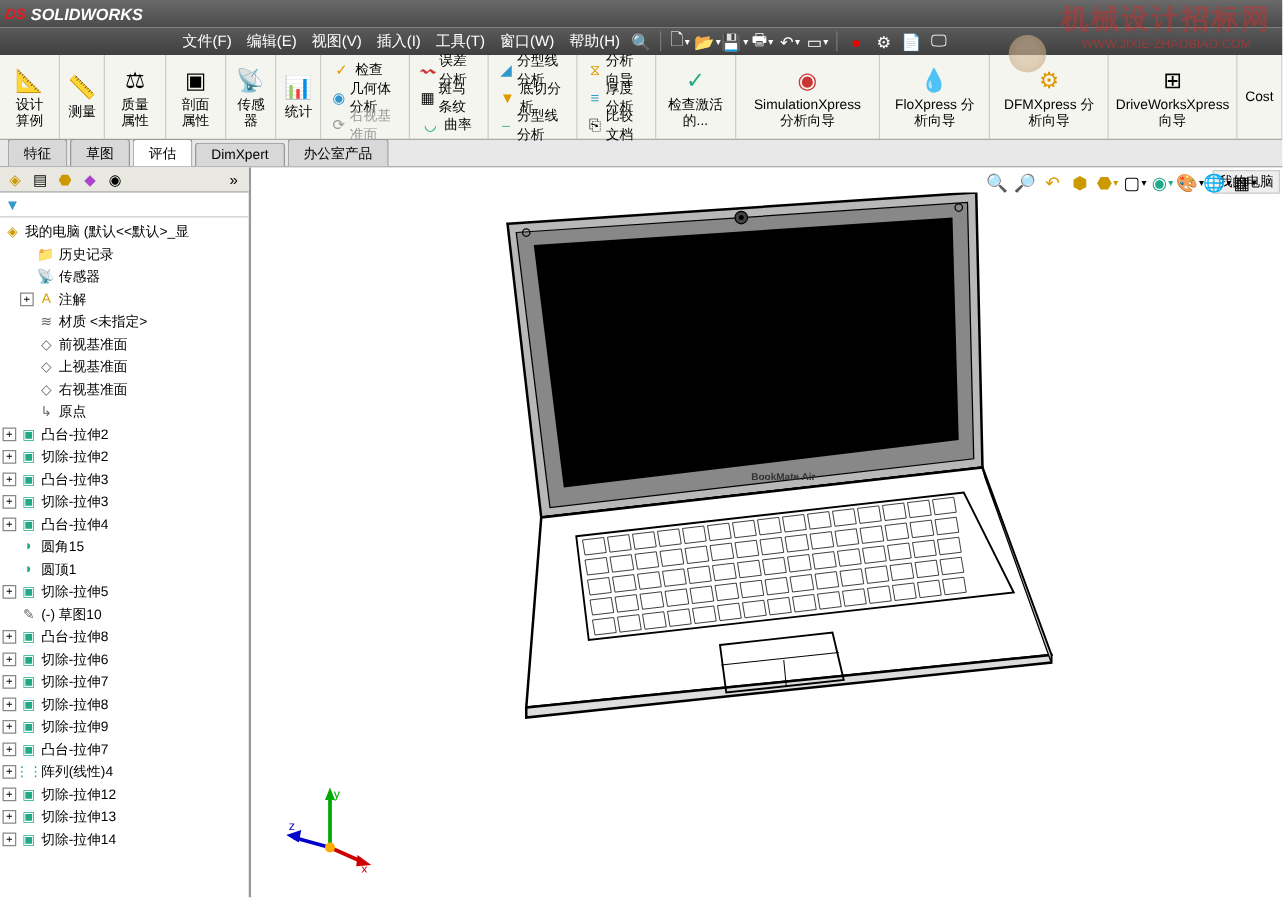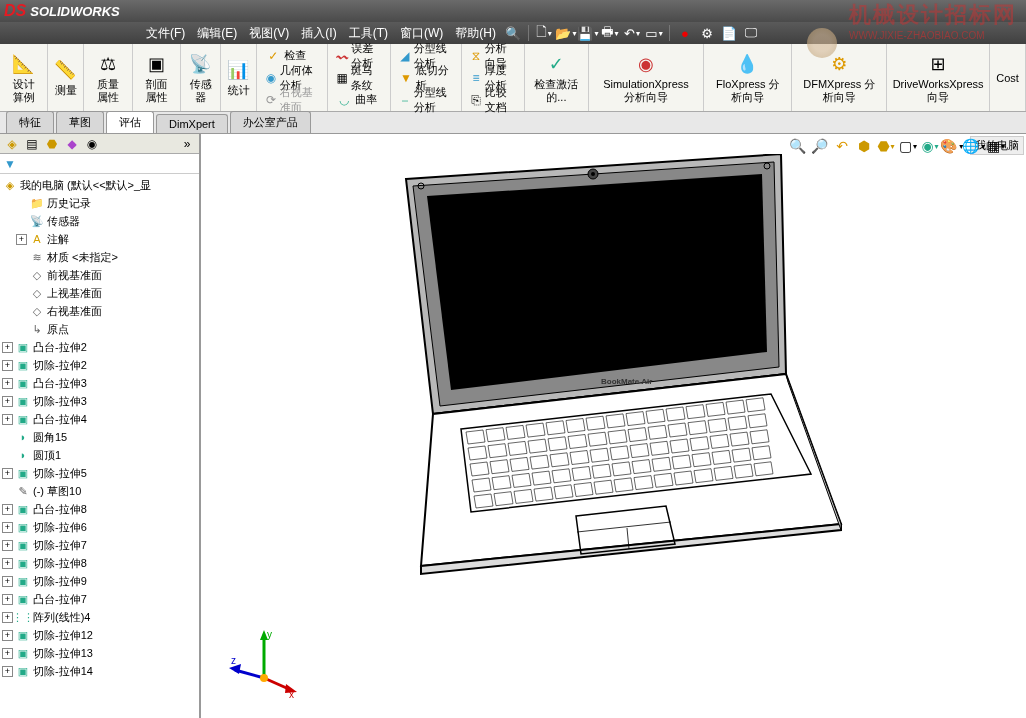--- a/index.html
+++ b/index.html
@@ -1,21 +1,21 @@
 <!DOCTYPE html>
 <html><head>
 <meta charset="utf-8">
 <style>
 * { margin: 0; padding: 0; box-sizing: border-box; font-family: "Microsoft YaHei", SimSun, Arial, sans-serif; }
 body { width: 1026px; height: 718px; background: #fff; overflow: hidden; font-size: 12px; position: relative; }
 
 
 .title-bar { height: 22px; background: linear-gradient(#6a6a6a, #4a4a4a); display: flex; align-items: center; padding: 0 4px; color: #fff; }
 .sw-logo { display: flex; align-items: center; gap: 4px; font-weight: bold; font-style: italic; font-size: 13px; }
-.sw-s { color: #e31b23; font-size: 16px; font-weight: bold; font-style: italic; }
+.sw-s { color: #e31b23; font-size: 12px; font-weight: bold; font-style: italic; }
 
 
 .menu-bar { height: 22px; background: linear-gradient(#5a5a5a, #404040); display: flex; align-items: center; color: #fff; padding-left: 140px; }
 .menu-item { padding: 2px 6px; cursor: pointer; font-size: 12px; }
 .menu-sep { width: 1px; height: 16px; background: #777; margin: 0 4px; }
 .tb-ico { width: 18px; height: 18px; display: inline-flex; align-items: center; justify-content: center; margin: 0 2px; cursor: pointer; font-size: 13px; }
 .dd { font-size: 8px; margin-left: 1px; }
 
 
 .ribbon { height: 68px; background: #f5f5f0; border-bottom: 1px solid #aaa; display: flex; align-items: stretch; }
@@ -55,21 +55,21 @@
 
 
 .laptop-svg { position: absolute; left: 190px; top: 20px; }
 
 
 .triad { position: absolute; left: 28px; bottom: 20px; }
 
 
 .watermark { position: absolute; top: 0; right: 9px; pointer-events: none; }
 .wm1 { font-size: 22px; font-weight: bold; color: rgba(200,50,50,0.5); letter-spacing: 2px; }
-.wm2 { font-size: 10px; color: rgba(200,50,50,0.6); }
+.wm2 { font-size: 10px; color: rgba(200,50,50,0.6); text-align: center; }
 .wm-seal { position: absolute; top: 28px; right: 180px; width: 30px; height: 30px; border-radius: 50%; background: radial-gradient(circle, #d4b896 40%, #b89868 100%); opacity: 0.6; }
 
 
 .doc-tab-r { position: absolute; top: 2px; right: 2px; font-size: 11px; padding: 1px 4px; background: #eee; border: 1px solid #ccc; }
 
 
 .tree-body::-webkit-scrollbar { width: 16px; }
 .tree-body::-webkit-scrollbar-track { background: #eee; }
 .tree-body::-webkit-scrollbar-thumb { background: #c0c0c0; border: 1px solid #999; }
 </style>

